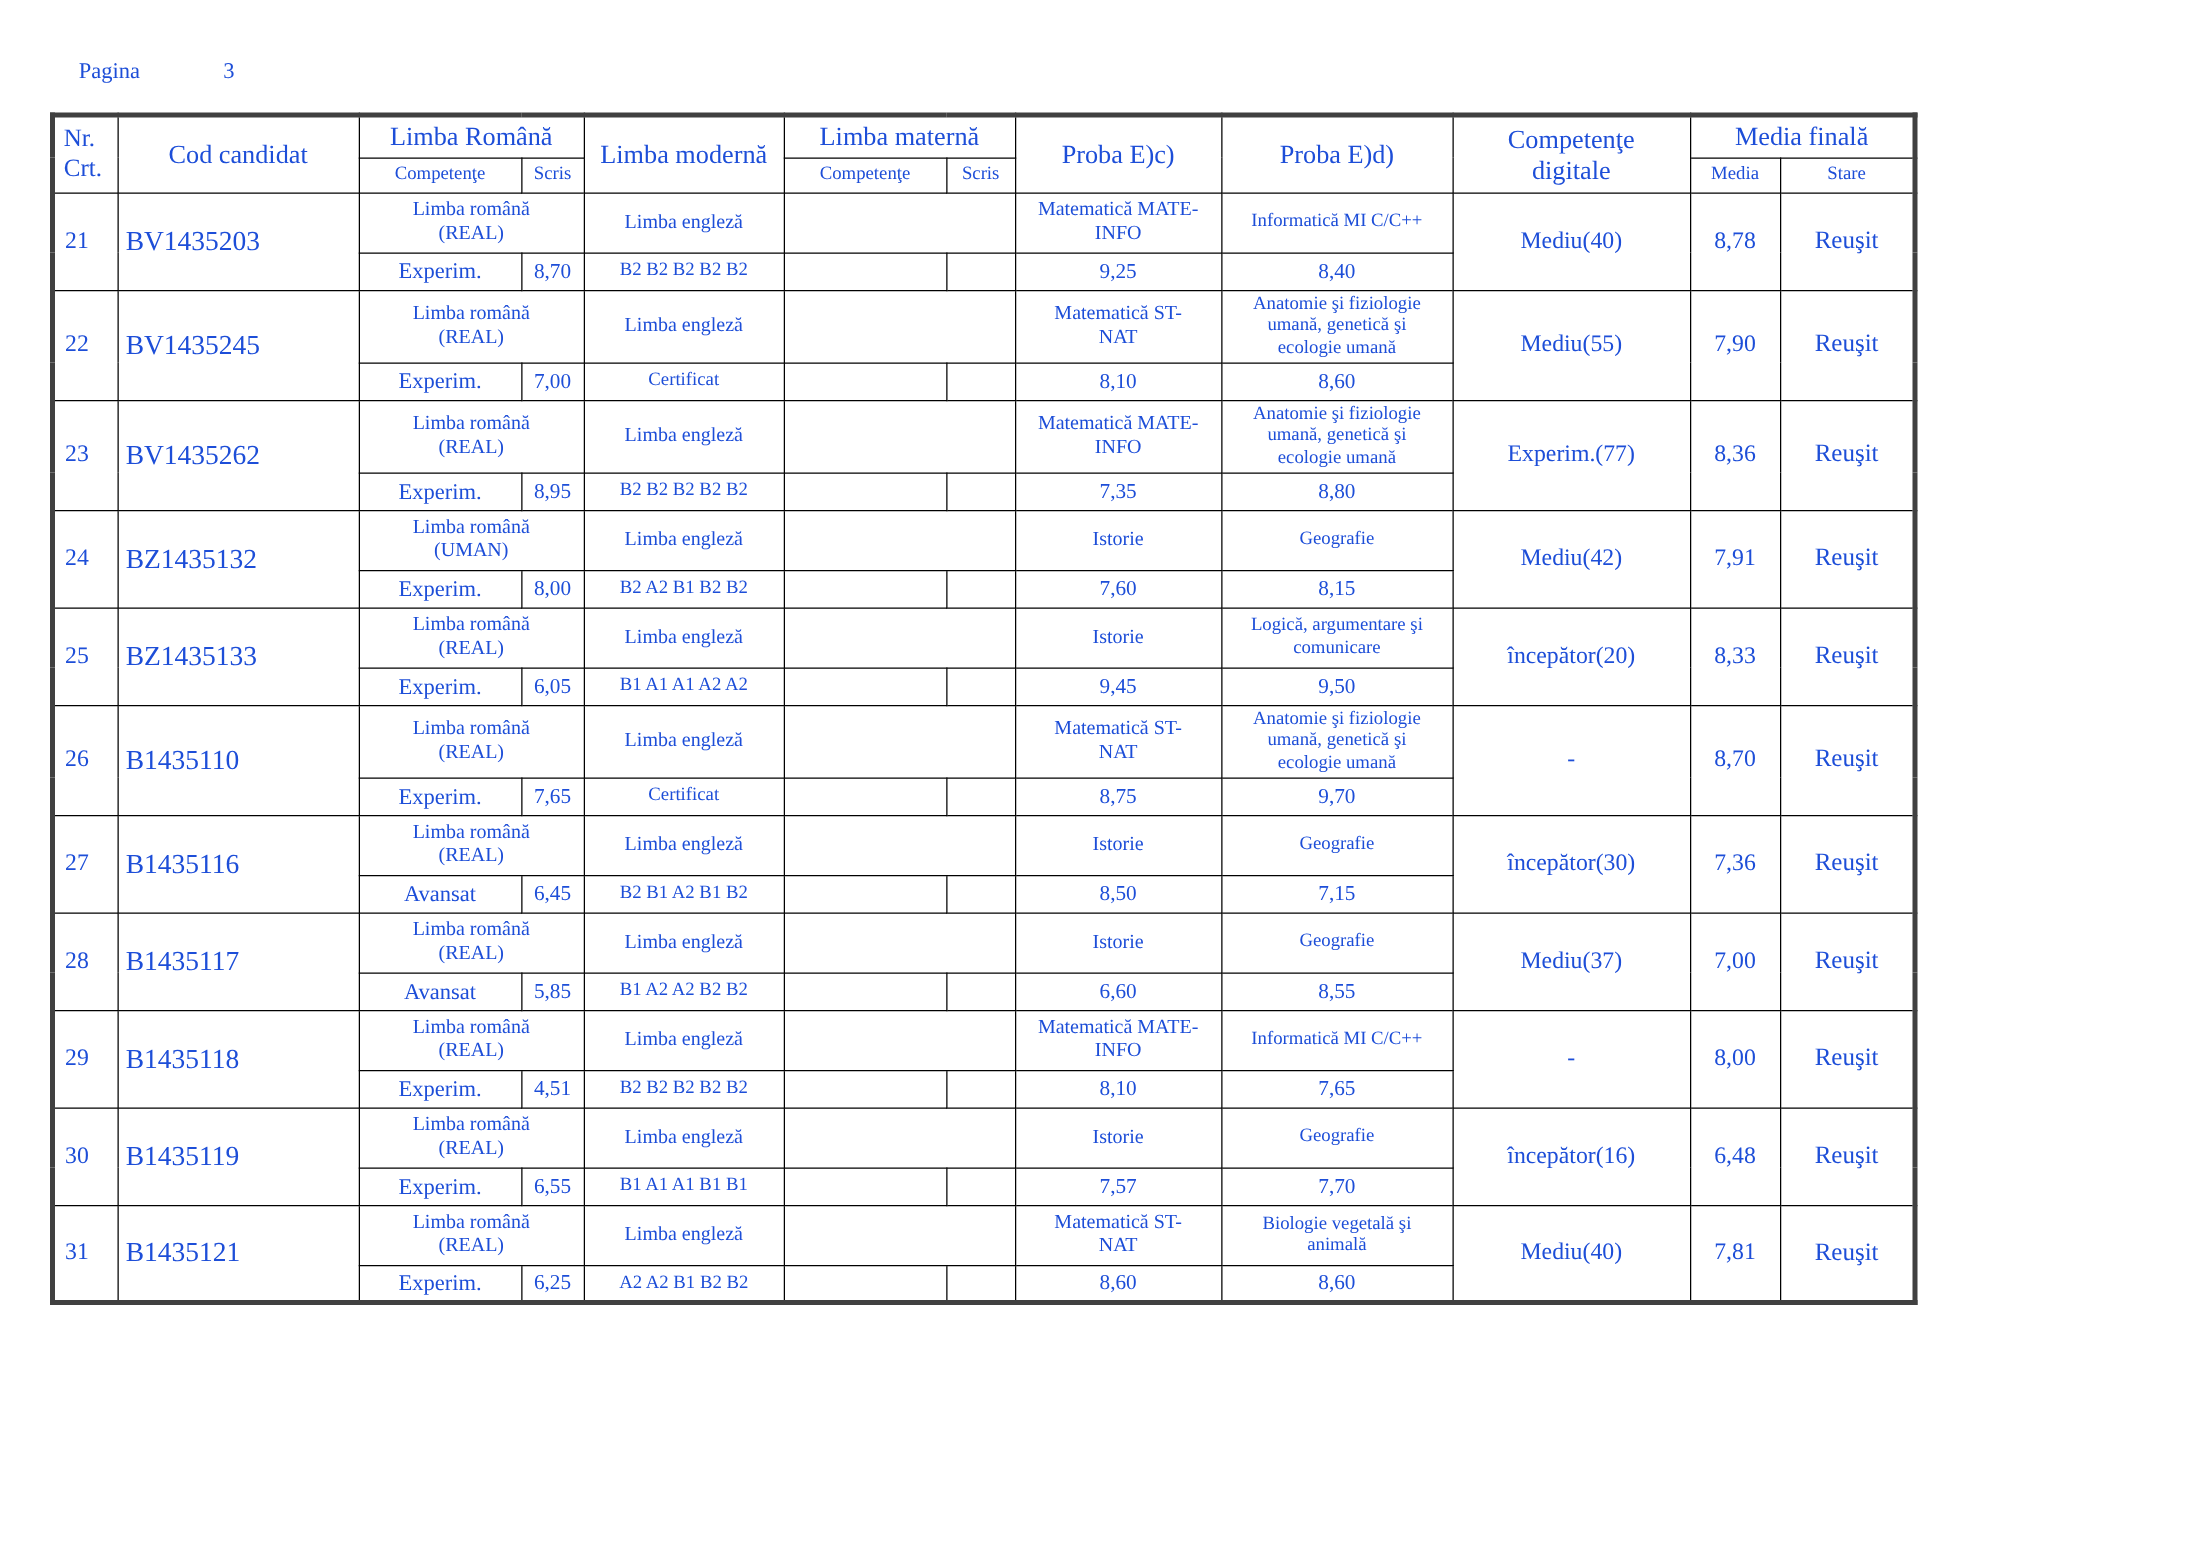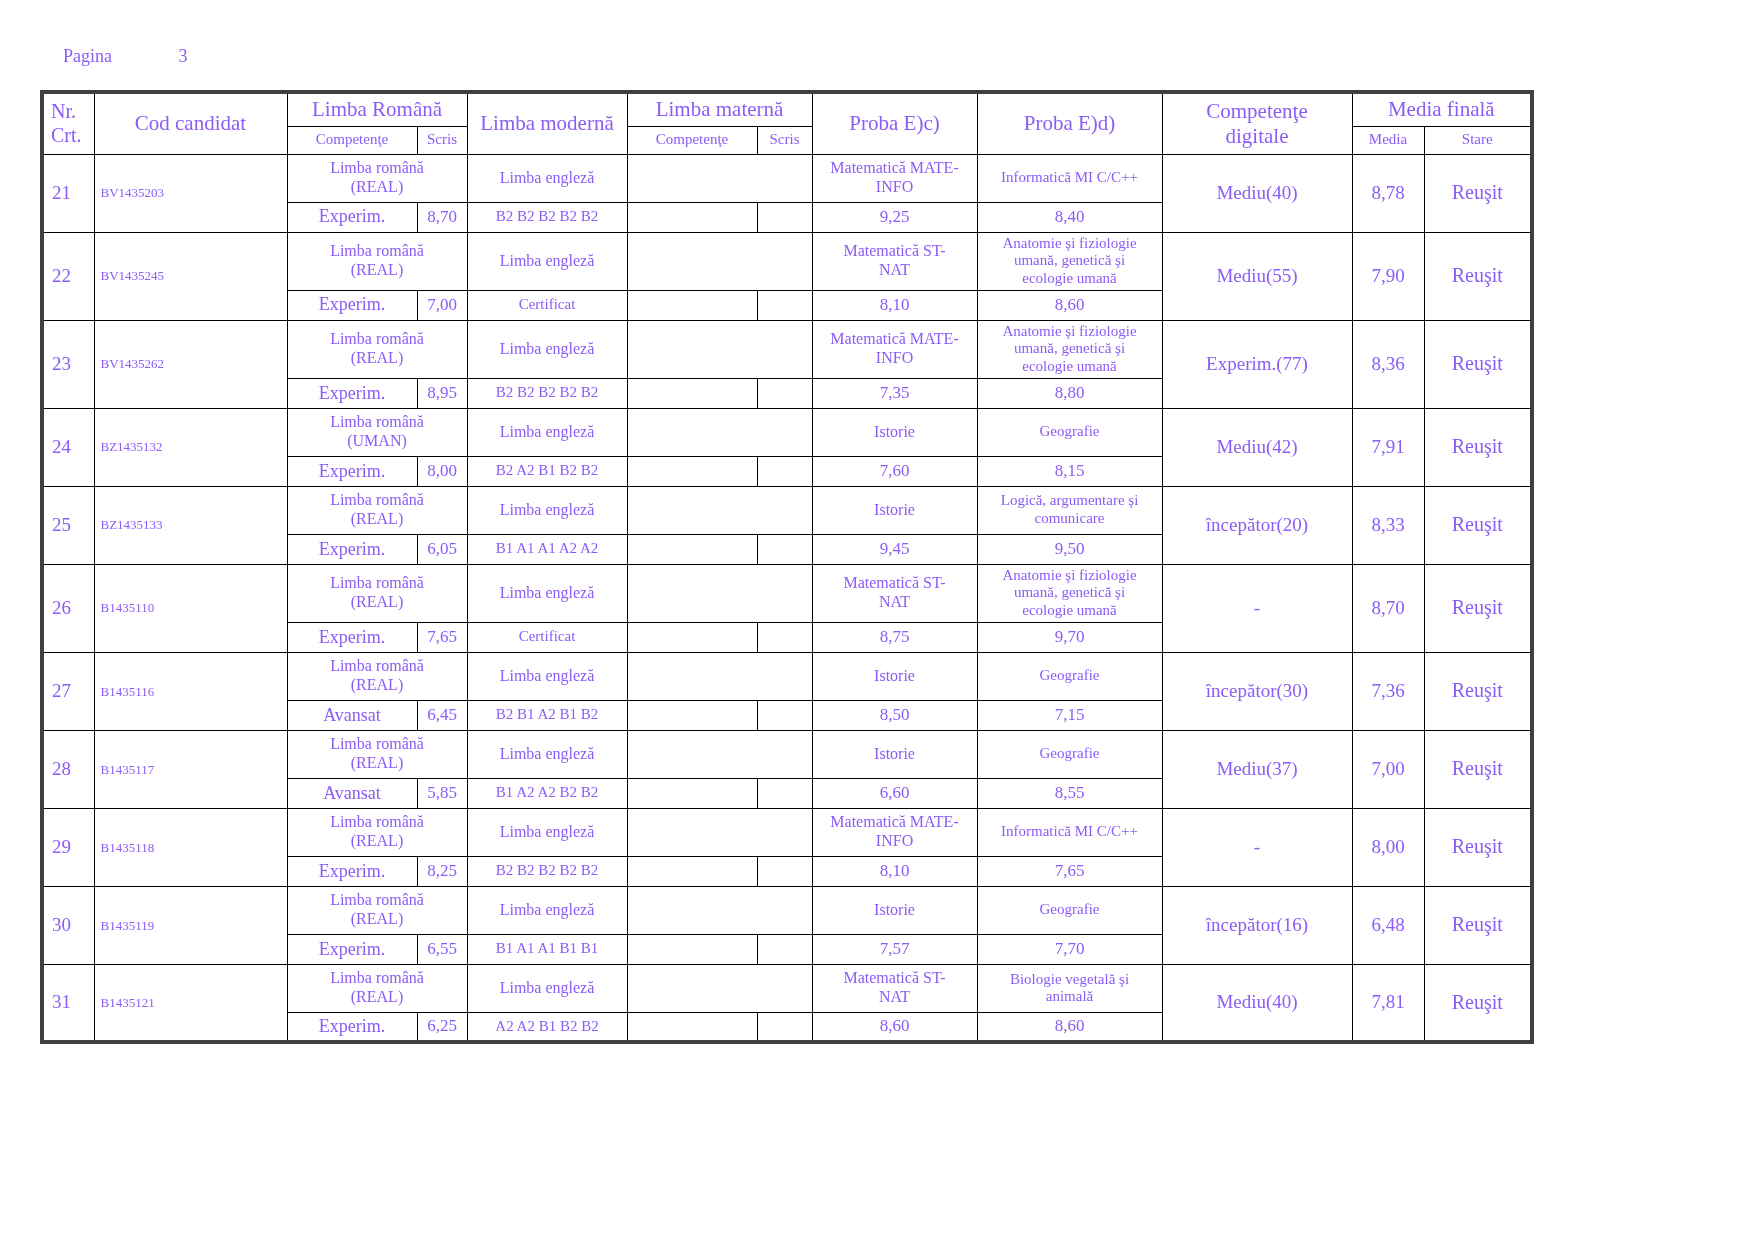--- a/index.html
+++ b/index.html
@@ -2,21 +2,21 @@
 <html><head>
 <meta charset="utf-8">
 <style>
   html, body { margin: 0; padding: 0; background: #e8e8e8; }
   .page {
     position: relative;
     width: 1755px;
     height: 1240px;
     background: #ffffff;
     font-family: "Liberation Serif", "DejaVu Serif", serif;
-    color: #8b5cf6;
+    color: #1d4ed8;
     overflow: hidden;
   }
   .page-label {
     position: absolute;
     left: 63px;
     top: 46px;
     font-size: 18px;
   }
   .page-label .num { margin-left: 62px; }
 
@@ -43,21 +43,21 @@
   tr.h1 { height: 34px; }
   tr.h2 { height: 28px; }
   th.main { font-size: 21px; }
   th.sub  { font-size: 15px; }
   th.hdr-nr { text-align: left; padding-left: 7px; font-size: 20px; }
 
   tr.r1 { height: 48px; }
   tr.r2 { height: 30px; }
 
   td.nr   { text-align: left; padding-left: 8px; font-size: 19px; }
-  td.cod  { text-align: left; padding-left: 6px; font-size: 13px; }
+  td.cod  { text-align: left; padding-left: 6px; font-size: 22px; }
   td.profile { font-size: 16px; }
   td.lang    { font-size: 16px; }
   td.nivel   { font-size: 18px; }
   td.grade   { font-size: 17px; }
   td.codes   { font-size: 15px; }
   td.subject { font-size: 16px; }
   td.subject-sm { font-size: 15px; }
   td.digitale { font-size: 19px; text-align: center; }
   td.media    { font-size: 19px; }
   td.stare    { font-size: 20px; }
@@ -318,21 +318,21 @@
         <td colspan="2"></td>
         <td class="subject">Matematică MATE-
 INFO</td>
         <td class="subject-sm">Informatică MI C/C++</td>
         <td class="digitale" rowspan="2">-</td>
         <td class="media" rowspan="2">8,00</td>
         <td class="stare" rowspan="2">Reuşit</td>
       </tr>
       <tr class="r2">
         <td class="nivel">Experim.</td>
-        <td class="grade">8,25</td>
+        <td class="grade">4,51</td>
         <td class="codes">B2 B2 B2 B2 B2</td>
         <td></td>
         <td></td>
         <td class="grade">8,10</td>
         <td class="grade">7,65</td>
       </tr>
 
       <tr class="r1">
         <td class="nr" rowspan="2">30</td>
         <td class="cod" rowspan="2">B1435119</td>

